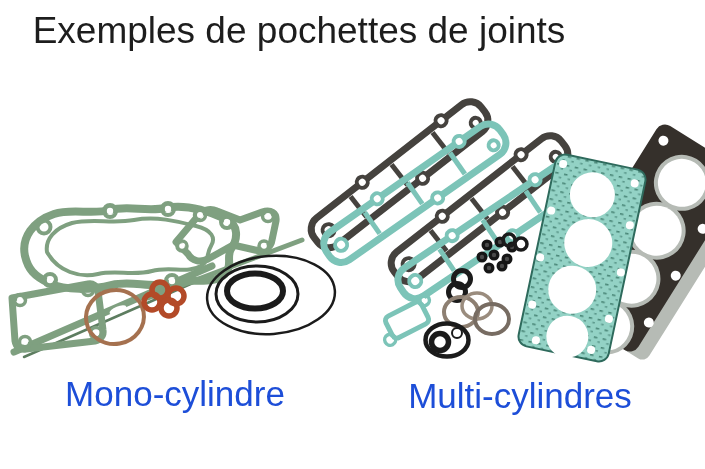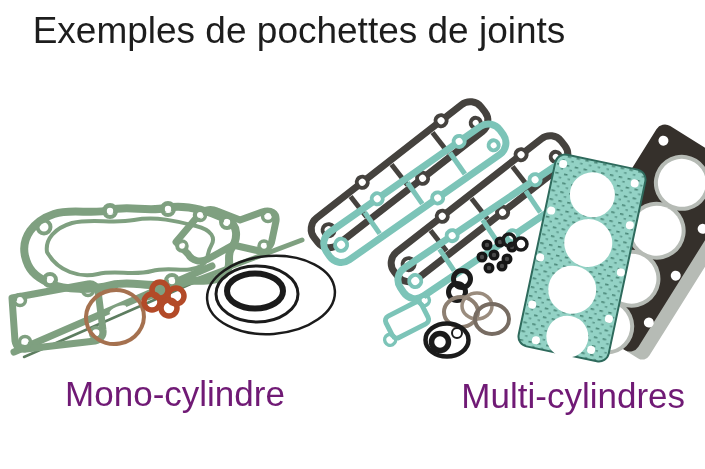--- a/index.html
+++ b/index.html
@@ -1,22 +1,22 @@
 <!DOCTYPE html>
 <html style="--gasket_green: #7fa080; --gasket_green_dark: #5d7d60; --gasket_teal: #7cc4b8; --head_teal: #93d2c5; --head_teal_speckle: #2e6a5c; --dark_gasket: #45423e; --dark_sheet: #35302b; --ring_black: #1b1b1b; --copper: #a5714f; --orange: #b34a28; --metal_sheet: #b6bbb5; --metal_ring: #8d7f72; --text: #1d1d1d; --background: #ffffff;"><head>
 <meta charset="utf-8">
 <style>
   html,body{margin:0;padding:0;background:#fff;}
   .stage{position:relative;width:705px;height:469px;background:#fff;overflow:hidden;
          font-family:"Liberation Sans", sans-serif;}
   .title{position:absolute;top:8px;left:0;width:598px;text-align:center;
          font-size:37px;line-height:45px;font-weight:400;color:#1d1d1d;letter-spacing:0;}
-  .caption{position:absolute;font-size:35px;font-weight:400;color:#701a75;text-align:center;}
+  .caption{position:absolute;font-size:35px;font-weight:400;color:#1d4ed8;text-align:center;}
   .caption.mono{left:10px;top:374px;width:330px;}
-  .caption.multi{left:355px;top:376px;width:330px;text-align:right;}
+  .caption.multi{left:355px;top:376px;width:330px;}
   svg{position:absolute;top:0;left:0;}
   .sg{stroke:var(--gasket_green);fill:none;stroke-linejoin:round;stroke-linecap:round}
   .sgd{stroke:var(--gasket_green_dark);fill:none;stroke-linecap:round}
   .st{stroke:var(--gasket_teal);fill:none;stroke-linejoin:round}
   .sk{stroke:var(--ring_black);fill:none}
   .sc{stroke:var(--copper);fill:none}
   .so{stroke:var(--orange);fill:none}
   .sm{stroke:var(--metal_ring);fill:none}
   .hole{fill:#ffffff}
   .ladder-dark{color:var(--dark_gasket)}

